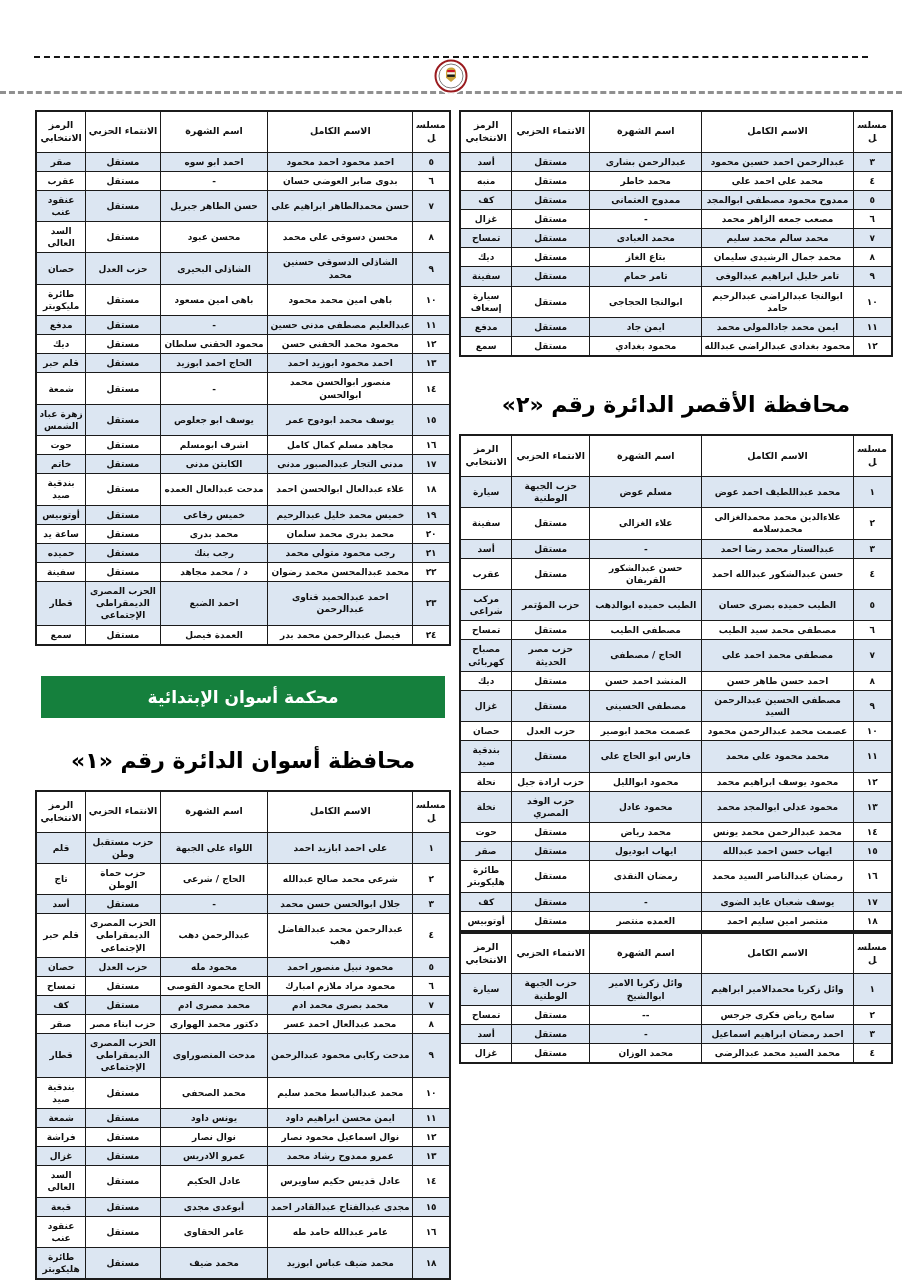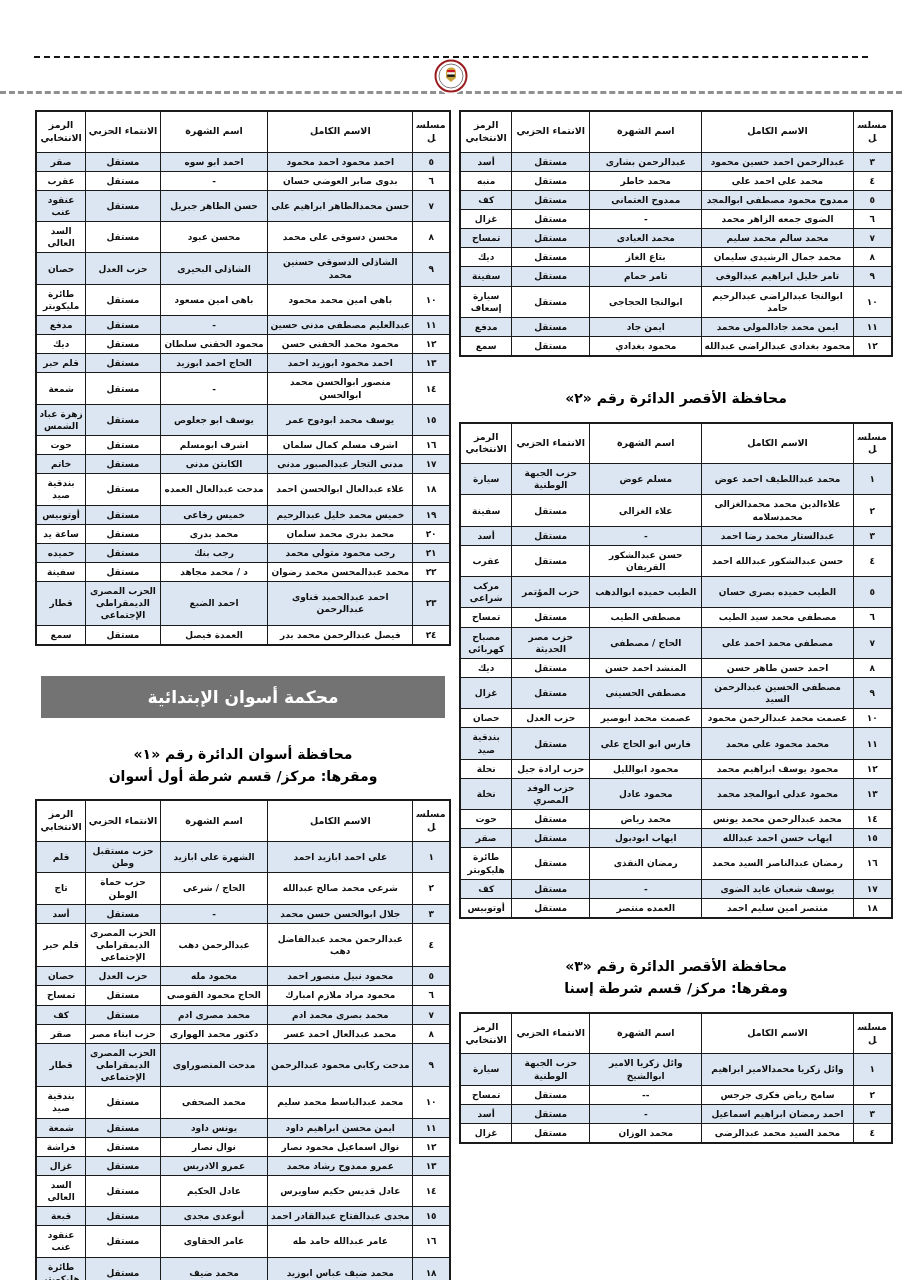--- a/index.html
+++ b/index.html
@@ -12,23 +12,23 @@
           display:flex;align-items:center;justify-content:center;}
   .col{position:absolute;top:110px;}
   .col-right{right:9px;width:434px;}
   .col-left{left:35px;width:416px;}
   table.roster{width:100%;border-collapse:collapse;table-layout:fixed;border:2px solid #1b1b1b;}
   table.roster th,table.roster td{border:1px solid #1b1b1b;text-align:center;vertical-align:middle;
         font-weight:bold;color:#111;padding:3px 2px;font-size:9px;line-height:1.35;
         word-wrap:break-word;}
   table.roster th{font-size:9.5px;padding:7px 2px;background:#fff;}
   table.roster tr.shade td{background:#dce6f2;}
-  .section-title{ text-align:center;font-weight:bold;color:#000;font-size:14px;line-height:1.6;
+  .section-title{ text-align:center;font-weight:bold;color:#000;font-size:22px;line-height:1.6;
         margin:30px 4px 12px;}
-  .banner{background:#737373;color:#fff;text-align:center;font-weight:bold;font-size:17px;
+  .banner{background:#15803d;color:#fff;text-align:center;font-weight:bold;font-size:17px;
         padding:11px 3px;margin:30px 6px 6px;}
 </style>
 </head>
 <body>
 
 <div class="page">
 
   <div class="rule-dotted"></div>
   <div class="rule-gray"></div>
 
@@ -78,21 +78,21 @@
           </tr>
           <tr class="shade">
             <td>٥</td>
             <td>ممدوح محمود مصطفى ابوالمجد</td>
             <td>ممدوح العتمانى</td>
             <td>مستقل</td>
             <td>كف</td>
           </tr>
           <tr>
             <td>٦</td>
-            <td>الضوى جمعه الزاهر محمد</td>
+            <td>مصعب جمعه الزاهر محمد</td>
             <td>-</td>
             <td>مستقل</td>
             <td>غزال</td>
           </tr>
           <tr class="shade">
             <td>٧</td>
             <td>محمد سالم محمد سليم</td>
             <td>محمد العبادى</td>
             <td>مستقل</td>
             <td>تمساح</td>
@@ -278,23 +278,236 @@
           <tr>
             <td>١٨</td>
             <td>منتصر امين سليم احمد</td>
             <td>العمده منتصر</td>
             <td>مستقل</td>
             <td>أوتوبيس</td>
           </tr>
         </tbody>
       </table>
 
-    <div class="section-title" style="margin-top:36px;">
-      <div>محافظة الأقصر الدائرة رقم «٣»</div>
-      <div>ومقرها: مركز/ قسم شرطة إسنا</div>
+    <table class="roster">
+        <colgroup>
+          <col style="width: 9%;">
+          <col style="width: 35%;">
+          <col style="width: 26%;">
+          <col style="width: 18%;">
+          <col style="width: 12%;">
+        </colgroup>
+        <thead>
+          <tr>
+            <th>مسلسل</th>
+            <th>الاسم الكامل</th>
+            <th>اسم الشهرة</th>
+            <th>الانتماء الحزبي</th>
+            <th>الرمز الانتخابي</th>
+          </tr>
+        </thead>
+        <tbody>
+          <tr class="shade">
+            <td>١</td>
+            <td>وائل زكريا محمدالامير ابراهيم</td>
+            <td>وائل زكريا الامير ابوالشيخ</td>
+            <td>حزب الجبهة الوطنية</td>
+            <td>سيارة</td>
+          </tr>
+          <tr>
+            <td>٢</td>
+            <td>سامح رياض فكرى جرجس</td>
+            <td>--</td>
+            <td>مستقل</td>
+            <td>تمساح</td>
+          </tr>
+          <tr class="shade">
+            <td>٣</td>
+            <td>احمد رمضان ابراهيم اسماعيل</td>
+            <td>-</td>
+            <td>مستقل</td>
+            <td>أسد</td>
+          </tr>
+          <tr>
+            <td>٤</td>
+            <td>محمد السيد محمد عبدالرضى</td>
+            <td>محمد الوزان</td>
+            <td>مستقل</td>
+            <td>غزال</td>
+          </tr>
+        </tbody>
+      </table>
+  </div>
+
+  <div class="col col-left">
+    <table class="roster">
+        <colgroup>
+          <col style="width: 9%;">
+          <col style="width: 35%;">
+          <col style="width: 26%;">
+          <col style="width: 18%;">
+          <col style="width: 12%;">
+        </colgroup>
+        <thead>
+          <tr>
+            <th>مسلسل</th>
+            <th>الاسم الكامل</th>
+            <th>اسم الشهرة</th>
+            <th>الانتماء الحزبي</th>
+            <th>الرمز الانتخابي</th>
+          </tr>
+        </thead>
+        <tbody>
+          <tr class="shade">
+            <td>٥</td>
+            <td>احمد محمود احمد محمود</td>
+            <td>احمد ابو سوه</td>
+            <td>مستقل</td>
+            <td>صقر</td>
+          </tr>
+          <tr>
+            <td>٦</td>
+            <td>بدوى صابر العوضى حسان</td>
+            <td>-</td>
+            <td>مستقل</td>
+            <td>عقرب</td>
+          </tr>
+          <tr class="shade">
+            <td>٧</td>
+            <td>حسن محمدالطاهر ابراهيم على</td>
+            <td>حسن الطاهر جبريل</td>
+            <td>مستقل</td>
+            <td>عنقود عنب</td>
+          </tr>
+          <tr>
+            <td>٨</td>
+            <td>محسن دسوقى على محمد</td>
+            <td>محسن عبود</td>
+            <td>مستقل</td>
+            <td>السد العالى</td>
+          </tr>
+          <tr class="shade">
+            <td>٩</td>
+            <td>الشاذلى الدسوقى حسنين محمد</td>
+            <td>الشاذلى البحيرى</td>
+            <td>حزب العدل</td>
+            <td>حصان</td>
+          </tr>
+          <tr>
+            <td>١٠</td>
+            <td>باهى امين محمد محمود</td>
+            <td>باهى امين مسعود</td>
+            <td>مستقل</td>
+            <td>طائرة مليكوبتر</td>
+          </tr>
+          <tr class="shade">
+            <td>١١</td>
+            <td>عبدالعليم مصطفى مدنى حسين</td>
+            <td>-</td>
+            <td>مستقل</td>
+            <td>مدفع</td>
+          </tr>
+          <tr>
+            <td>١٢</td>
+            <td>محمود محمد الحفنى حسن</td>
+            <td>محمود الحقنى سلطان</td>
+            <td>مستقل</td>
+            <td>ديك</td>
+          </tr>
+          <tr class="shade">
+            <td>١٣</td>
+            <td>احمد محمود ابوزيد احمد</td>
+            <td>الحاج احمد ابوزيد</td>
+            <td>مستقل</td>
+            <td>قلم حبر</td>
+          </tr>
+          <tr>
+            <td>١٤</td>
+            <td>منصور ابوالحسن محمد ابوالحسن</td>
+            <td>-</td>
+            <td>مستقل</td>
+            <td>شمعة</td>
+          </tr>
+          <tr class="shade">
+            <td>١٥</td>
+            <td>يوسف محمد ابودوح عمر</td>
+            <td>يوسف ابو جعلوص</td>
+            <td>مستقل</td>
+            <td>زهرة عباد الشمس</td>
+          </tr>
+          <tr>
+            <td>١٦</td>
+            <td>مجاهد مسلم كمال كامل</td>
+            <td>اشرف ابومسلم</td>
+            <td>مستقل</td>
+            <td>حوت</td>
+          </tr>
+          <tr class="shade">
+            <td>١٧</td>
+            <td>مدنى التجار عبدالصبور مدنى</td>
+            <td>الكابتن مدنى</td>
+            <td>مستقل</td>
+            <td>خاتم</td>
+          </tr>
+          <tr>
+            <td>١٨</td>
+            <td>علاء عبدالعال ابوالحسن احمد</td>
+            <td>مدحت عبدالعال العمده</td>
+            <td>مستقل</td>
+            <td>بندقية صيد</td>
+          </tr>
+          <tr class="shade">
+            <td>١٩</td>
+            <td>خميس محمد خليل عبدالرحيم</td>
+            <td>خميس رفاعى</td>
+            <td>مستقل</td>
+            <td>أوتوبيس</td>
+          </tr>
+          <tr>
+            <td>٢٠</td>
+            <td>محمد بدرى محمد سلمان</td>
+            <td>محمد بدرى</td>
+            <td>مستقل</td>
+            <td>ساعة يد</td>
+          </tr>
+          <tr class="shade">
+            <td>٢١</td>
+            <td>رجب محمود متولى محمد</td>
+            <td>رجب بنك</td>
+            <td>مستقل</td>
+            <td>حميده</td>
+          </tr>
+          <tr>
+            <td>٢٢</td>
+            <td>محمد عبدالمحسن محمد رضوان</td>
+            <td>د / محمد مجاهد</td>
+            <td>مستقل</td>
+            <td>سفينة</td>
+          </tr>
+          <tr class="shade">
+            <td>٢٣</td>
+            <td>احمد عبدالحميد قناوى عبدالرحمن</td>
+            <td>احمد الضبع</td>
+            <td>الحزب المصرى الديمقراطى الإجتماعى</td>
+            <td>قطار</td>
+          </tr>
+          <tr>
+            <td>٢٤</td>
+            <td>فيصل عبدالرحمن محمد بدر</td>
+            <td>العمدة فيصل</td>
+            <td>مستقل</td>
+            <td>سمع</td>
+          </tr>
+        </tbody>
+      </table>
+
+    <div class="banner">محكمة أسوان الإبتدائية</div>
+
+    <div class="section-title" style="margin-top:25px;">
+      <div>محافظة أسوان الدائرة رقم «١»</div>
     </div>
     <table class="roster">
         <colgroup>
           <col style="width: 9%;">
           <col style="width: 35%;">
           <col style="width: 26%;">
           <col style="width: 18%;">
           <col style="width: 12%;">
         </colgroup>
         <thead>
@@ -302,240 +515,22 @@
             <th>مسلسل</th>
             <th>الاسم الكامل</th>
             <th>اسم الشهرة</th>
             <th>الانتماء الحزبي</th>
             <th>الرمز الانتخابي</th>
           </tr>
         </thead>
         <tbody>
           <tr class="shade">
             <td>١</td>
-            <td>وائل زكريا محمدالامير ابراهيم</td>
-            <td>وائل زكريا الامير ابوالشيخ</td>
-            <td>حزب الجبهة الوطنية</td>
-            <td>سيارة</td>
-          </tr>
-          <tr>
-            <td>٢</td>
-            <td>سامح رياض فكرى جرجس</td>
-            <td>--</td>
-            <td>مستقل</td>
-            <td>تمساح</td>
-          </tr>
-          <tr class="shade">
-            <td>٣</td>
-            <td>احمد رمضان ابراهيم اسماعيل</td>
-            <td>-</td>
-            <td>مستقل</td>
-            <td>أسد</td>
-          </tr>
-          <tr>
-            <td>٤</td>
-            <td>محمد السيد محمد عبدالرضى</td>
-            <td>محمد الوزان</td>
-            <td>مستقل</td>
-            <td>غزال</td>
-          </tr>
-        </tbody>
-      </table>
-  </div>
-
-  <div class="col col-left">
-    <table class="roster">
-        <colgroup>
-          <col style="width: 9%;">
-          <col style="width: 35%;">
-          <col style="width: 26%;">
-          <col style="width: 18%;">
-          <col style="width: 12%;">
-        </colgroup>
-        <thead>
-          <tr>
-            <th>مسلسل</th>
-            <th>الاسم الكامل</th>
-            <th>اسم الشهرة</th>
-            <th>الانتماء الحزبي</th>
-            <th>الرمز الانتخابي</th>
-          </tr>
-        </thead>
-        <tbody>
-          <tr class="shade">
-            <td>٥</td>
-            <td>احمد محمود احمد محمود</td>
-            <td>احمد ابو سوه</td>
-            <td>مستقل</td>
-            <td>صقر</td>
-          </tr>
-          <tr>
-            <td>٦</td>
-            <td>بدوى صابر العوضى حسان</td>
-            <td>-</td>
-            <td>مستقل</td>
-            <td>عقرب</td>
-          </tr>
-          <tr class="shade">
-            <td>٧</td>
-            <td>حسن محمدالطاهر ابراهيم على</td>
-            <td>حسن الطاهر جبريل</td>
-            <td>مستقل</td>
-            <td>عنقود عنب</td>
-          </tr>
-          <tr>
-            <td>٨</td>
-            <td>محسن دسوقى على محمد</td>
-            <td>محسن عبود</td>
-            <td>مستقل</td>
-            <td>السد العالى</td>
-          </tr>
-          <tr class="shade">
-            <td>٩</td>
-            <td>الشاذلى الدسوقى حسنين محمد</td>
-            <td>الشاذلى البحيرى</td>
-            <td>حزب العدل</td>
-            <td>حصان</td>
-          </tr>
-          <tr>
-            <td>١٠</td>
-            <td>باهى امين محمد محمود</td>
-            <td>باهى امين مسعود</td>
-            <td>مستقل</td>
-            <td>طائرة مليكوبتر</td>
-          </tr>
-          <tr class="shade">
-            <td>١١</td>
-            <td>عبدالعليم مصطفى مدنى حسين</td>
-            <td>-</td>
-            <td>مستقل</td>
-            <td>مدفع</td>
-          </tr>
-          <tr>
-            <td>١٢</td>
-            <td>محمود محمد الحفنى حسن</td>
-            <td>محمود الحقنى سلطان</td>
-            <td>مستقل</td>
-            <td>ديك</td>
-          </tr>
-          <tr class="shade">
-            <td>١٣</td>
-            <td>احمد محمود ابوزيد احمد</td>
-            <td>الحاج احمد ابوزيد</td>
-            <td>مستقل</td>
-            <td>قلم حبر</td>
-          </tr>
-          <tr>
-            <td>١٤</td>
-            <td>منصور ابوالحسن محمد ابوالحسن</td>
-            <td>-</td>
-            <td>مستقل</td>
-            <td>شمعة</td>
-          </tr>
-          <tr class="shade">
-            <td>١٥</td>
-            <td>يوسف محمد ابودوح عمر</td>
-            <td>يوسف ابو جعلوص</td>
-            <td>مستقل</td>
-            <td>زهرة عباد الشمس</td>
-          </tr>
-          <tr>
-            <td>١٦</td>
-            <td>اشرف مسلم كمال سلمان</td>
-            <td>اشرف ابومسلم</td>
-            <td>مستقل</td>
-            <td>حوت</td>
-          </tr>
-          <tr class="shade">
-            <td>١٧</td>
-            <td>مدنى التجار عبدالصبور مدنى</td>
-            <td>الكابتن مدنى</td>
-            <td>مستقل</td>
-            <td>خاتم</td>
-          </tr>
-          <tr>
-            <td>١٨</td>
-            <td>علاء عبدالعال ابوالحسن احمد</td>
-            <td>مدحت عبدالعال العمده</td>
-            <td>مستقل</td>
-            <td>بندقية صيد</td>
-          </tr>
-          <tr class="shade">
-            <td>١٩</td>
-            <td>خميس محمد خليل عبدالرحيم</td>
-            <td>خميس رفاعى</td>
-            <td>مستقل</td>
-            <td>أوتوبيس</td>
-          </tr>
-          <tr>
-            <td>٢٠</td>
-            <td>محمد بدرى محمد سلمان</td>
-            <td>محمد بدرى</td>
-            <td>مستقل</td>
-            <td>ساعة يد</td>
-          </tr>
-          <tr class="shade">
-            <td>٢١</td>
-            <td>رجب محمود متولى محمد</td>
-            <td>رجب بنك</td>
-            <td>مستقل</td>
-            <td>حميده</td>
-          </tr>
-          <tr>
-            <td>٢٢</td>
-            <td>محمد عبدالمحسن محمد رضوان</td>
-            <td>د / محمد مجاهد</td>
-            <td>مستقل</td>
-            <td>سفينة</td>
-          </tr>
-          <tr class="shade">
-            <td>٢٣</td>
-            <td>احمد عبدالحميد قناوى عبدالرحمن</td>
-            <td>احمد الضبع</td>
-            <td>الحزب المصرى الديمقراطى الإجتماعى</td>
-            <td>قطار</td>
-          </tr>
-          <tr>
-            <td>٢٤</td>
-            <td>فيصل عبدالرحمن محمد بدر</td>
-            <td>العمدة فيصل</td>
-            <td>مستقل</td>
-            <td>سمع</td>
-          </tr>
-        </tbody>
-      </table>
-
-    <div class="banner">محكمة أسوان الإبتدائية</div>
-
-    <div class="section-title" style="margin-top:25px;">
-      <div>محافظة أسوان الدائرة رقم «١»</div>
-      <div>ومقرها: مركز/ قسم شرطة أول أسوان</div>
-    </div>
-    <table class="roster">
-        <colgroup>
-          <col style="width: 9%;">
-          <col style="width: 35%;">
-          <col style="width: 26%;">
-          <col style="width: 18%;">
-          <col style="width: 12%;">
-        </colgroup>
-        <thead>
-          <tr>
-            <th>مسلسل</th>
-            <th>الاسم الكامل</th>
-            <th>اسم الشهرة</th>
-            <th>الانتماء الحزبي</th>
-            <th>الرمز الانتخابي</th>
-          </tr>
-        </thead>
-        <tbody>
-          <tr class="shade">
-            <td>١</td>
             <td>على احمد ابازيد احمد</td>
-            <td>الشهرة على ابازيد</td>
+            <td>اللواء على الجبهة</td>
             <td>حزب مستقبل وطن</td>
             <td>قلم</td>
           </tr>
           <tr>
             <td>٢</td>
             <td>شرعى محمد صالح عبدالله</td>
             <td>الحاج / شرعى</td>
             <td>حزب حماة الوطن</td>
             <td>تاج</td>
           </tr>

